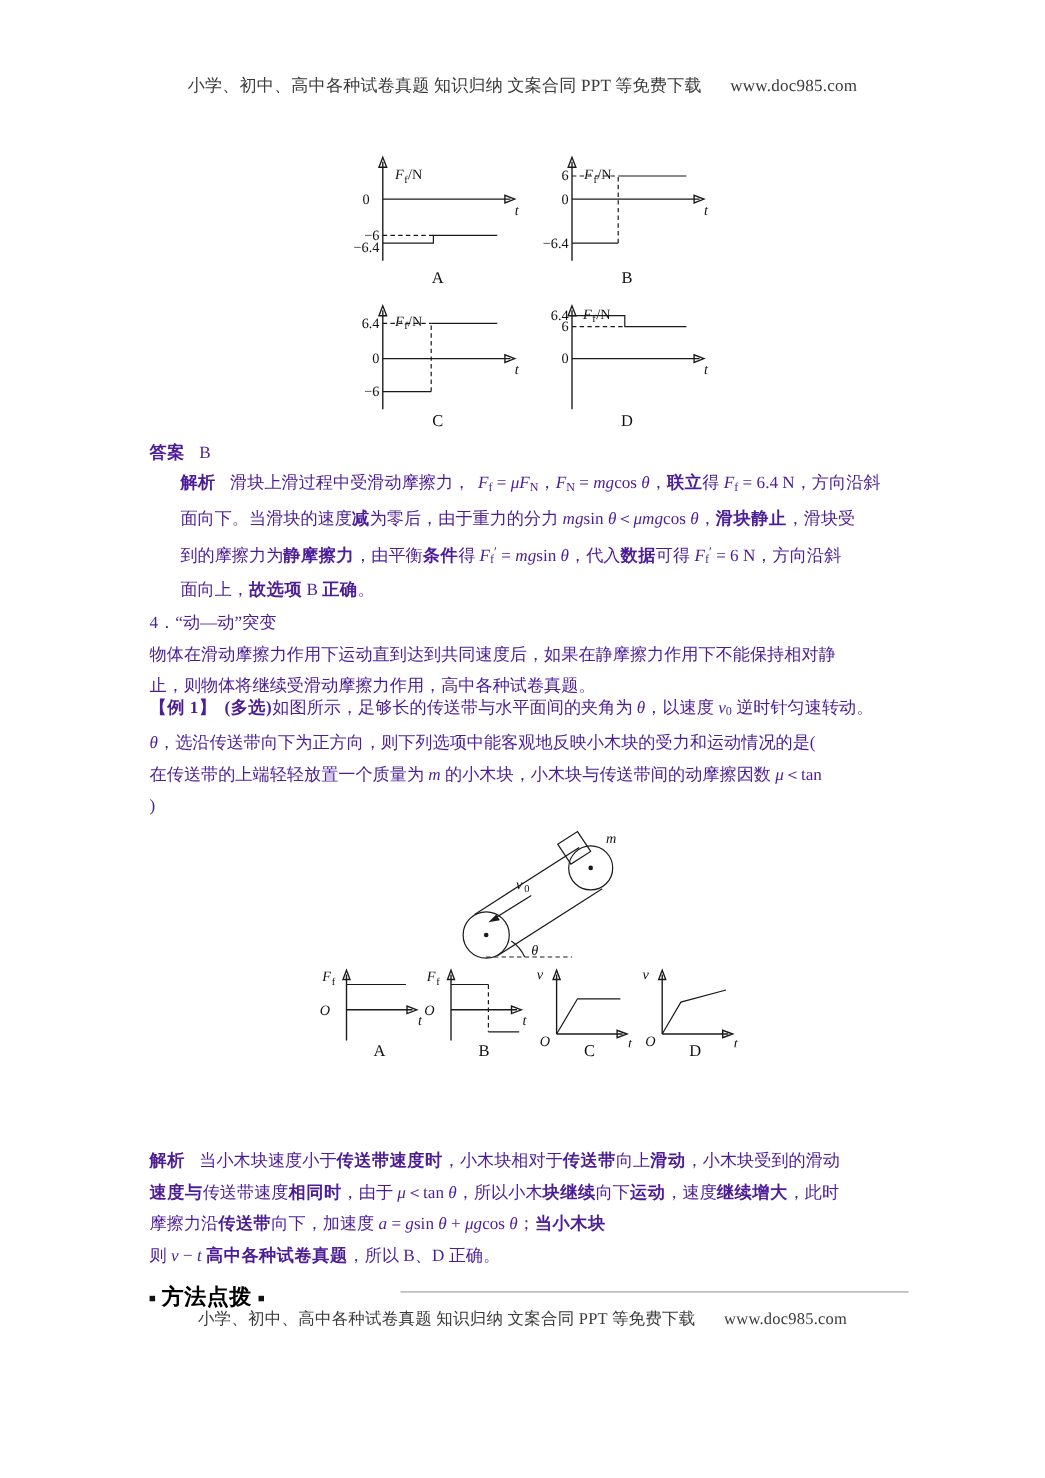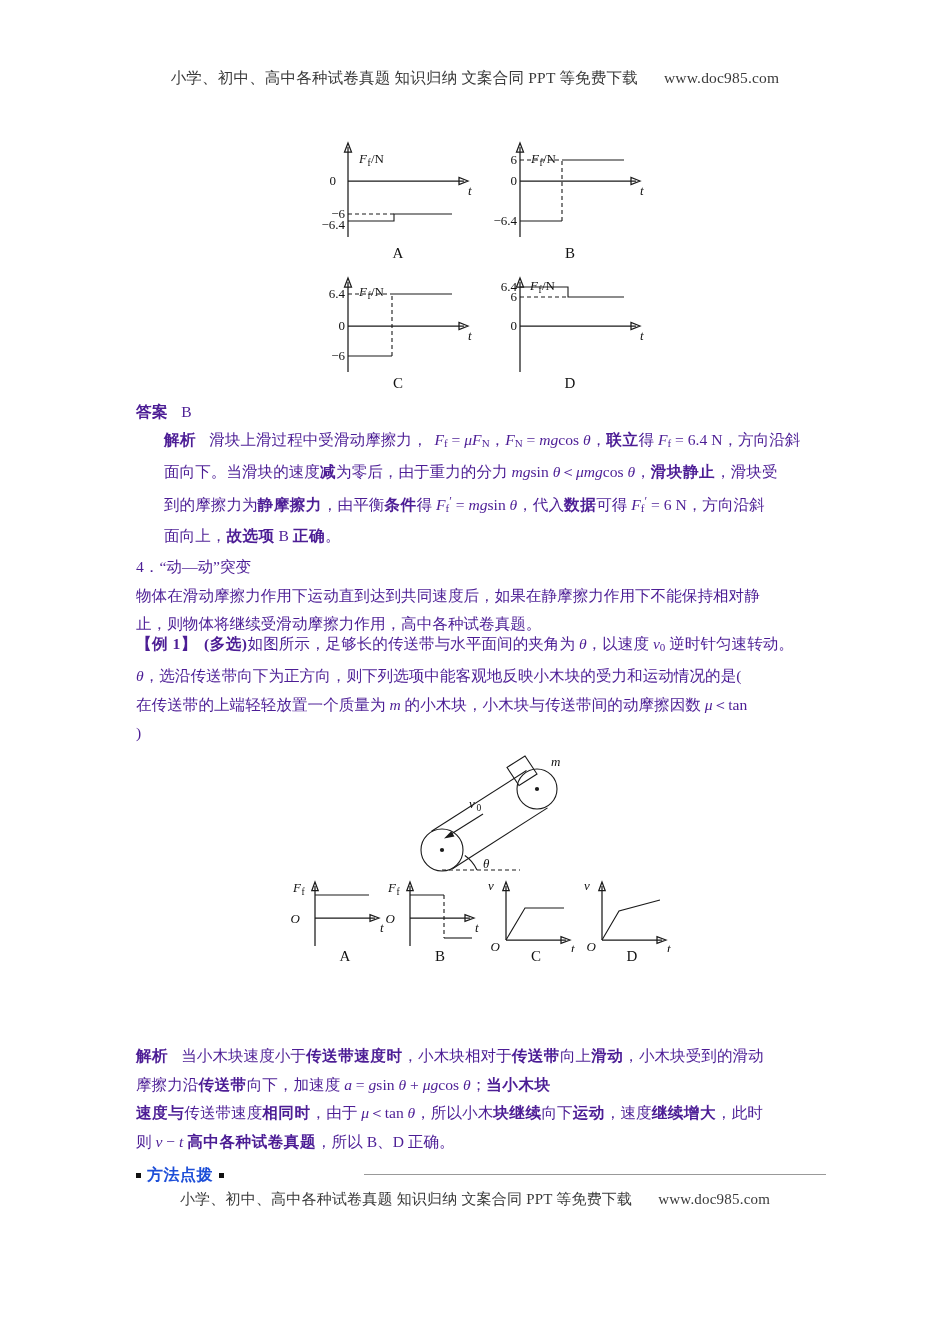--- a/index.html
+++ b/index.html
@@ -69,25 +69,25 @@
   }
   .tip-sq {
     display: inline-block;
     width: 5px; height: 5px;
     background: #111;
     vertical-align: 2px;
   }
   .tip-label {
     display: inline-block;
     font-weight: bold;
-    font-size: 16px;
+    font-size: 20px;
     font-family: "Liberation Sans", sans-serif;
     margin: 0 6px;
     letter-spacing: 0.5px;
-    color: #1d4ed8;
+    color: #000000;
   }
   .tip-rule {
     position: absolute;
     left: 228px; top: 9px;
     right: 0; height: 1px;
     background: #999;
   }
 
   svg { display: block; }
   .stroke { stroke: #1a1a1a; fill: none; stroke-width: 1.25; }
@@ -323,24 +323,24 @@
     </svg>
   </div>
   <div class="caption" style="left:617px; top:948px; width:30px;">D</div>
 
 
   <div class="body-col" style="top:1006px;margin-top:36px;">
     <div class="line">
       <span class="lbl">解析</span><span class="sp"></span>当小木块速度小于<span class="lbl">传送带速度时</span>，小木块相对于<span class="lbl">传送带</span>向上<span class="lbl">滑动</span>，小木块受到的滑动
     </div>
     <div class="line">
+      <span class="lbl">速度与</span>传送带速度<span class="lbl">相同时</span>，由于 <span class="mi">μ</span>＜tan <span class="mi">θ</span>，所以小木<span class="lbl">块继续</span>向下<span class="lbl">运动</span>，速度<span class="lbl">继续增大</span>，此时
+    </div>
+    <div class="line">
       摩擦力沿<span class="lbl">传送带</span>向下，加速度 <span class="mi">a</span> = <span class="mi">g</span>sin <span class="mi">θ</span> + <span class="mi">μg</span>cos <span class="mi">θ</span>；<span class="lbl">当小木块</span>
-    </div>
-    <div class="line">
-      <span class="lbl">速度与</span>传送带速度<span class="lbl">相同时</span>，由于 <span class="mi">μ</span>＜tan <span class="mi">θ</span>，所以小木<span class="lbl">块继续</span>向下<span class="lbl">运动</span>，速度<span class="lbl">继续增大</span>，此时
     </div>
     <div class="line">
       则 <span class="mi">v</span> − <span class="mi">t</span> <span class="lbl">高中各种试卷真题</span>，所以 B、D 正确。
     </div>
   </div>
 
   <div class="tip-row">
     <span class="tip-sq"></span><span class="tip-label">方法点拨</span><span class="tip-sq"></span>
     <div class="tip-rule"></div>
   </div>

